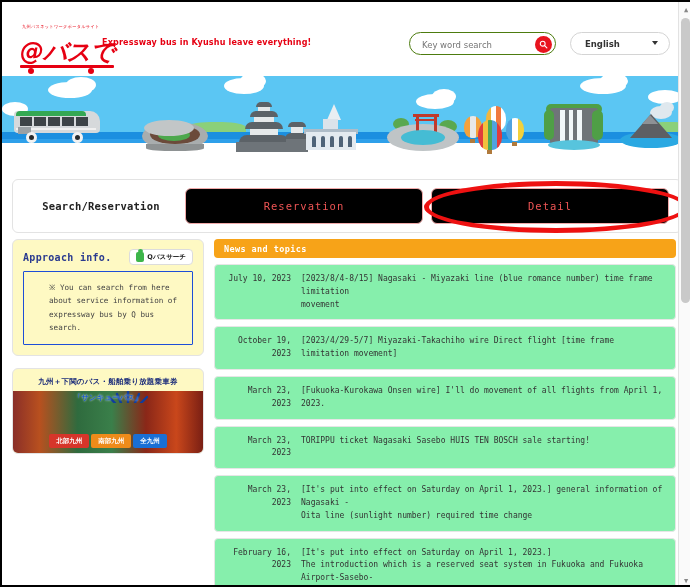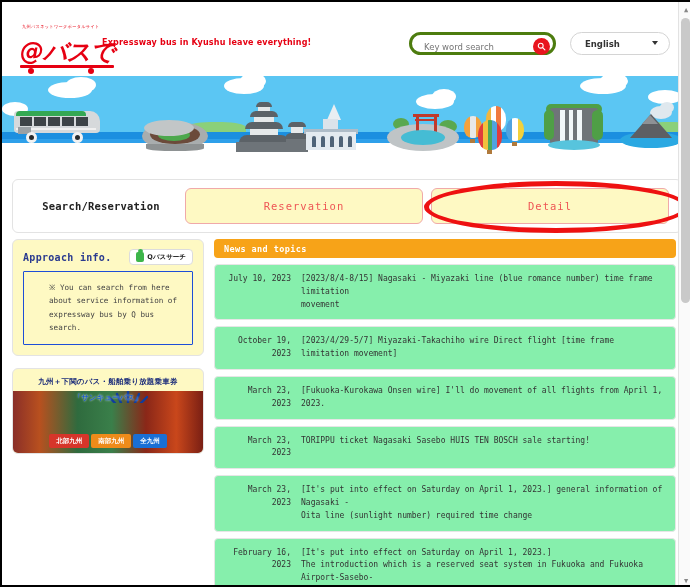--- a/index.html
+++ b/index.html
@@ -25,21 +25,21 @@
   .logo-text { font-size:24px; font-weight:bold; font-style:italic; color:#e60012;
                font-family:"DejaVu Sans",sans-serif; letter-spacing:-1px; line-height:1; }
   .logo-bar { height:3px; background:#e60012; border-radius:1px; margin-top:1px; }
   .logo-wheels { position:relative; height:6px; }
   .logo-wheels i { position:absolute; width:6px; height:6px; border-radius:50%; background:#e60012; top:0; }
   .logo-wheels i:nth-child(1){ left:8px; } .logo-wheels i:nth-child(2){ left:68px; }
   .tagline { position:absolute; left:100px; top:36px; font-size:8px; color:#e60012;
              font-family:"DejaVu Sans",sans-serif; font-weight:bold; letter-spacing:.2px; }
 
   .search-area { position:absolute; right:22px; top:30px; display:flex; align-items:center; gap:14px; }
-  .search-box { position:relative; width:147px; height:23px; border:3px solid #4d7c0f; border-radius:12px; background:#fff; }
+  .search-box { position:relative; width:147px; height:23px; border:1px solid #4d7c0f; border-radius:12px; background:#fff; }
   .search-box input { width:112px; height:21px; border:0; outline:0; background:transparent;
                       font-size:8.5px; color:#999; padding-left:12px;
                       font-family:"DejaVu Sans",sans-serif; }
   .search-btn { position:absolute; right:3px; top:2.5px; width:17px; height:17px; border-radius:50%;
                 background:#e8141e; display:flex; align-items:center; justify-content:center; cursor:pointer; }
   .lang-select { position:relative; width:100px; height:23px; border:1px solid #d4d4d4; border-radius:12px;
                  background:#fff; display:flex; align-items:center; cursor:pointer; }
   .lang-label { font-size:8.5px; color:#333; font-family:"DejaVu Sans",sans-serif; font-weight:bold; padding-left:14px; }
   .lang-caret { position:absolute; right:11px; top:8px; width:0;height:0;
                 border-left:3.5px solid transparent; border-right:3.5px solid transparent; border-top:4.5px solid #333; }
@@ -112,21 +112,21 @@
   .vo-mount { position:absolute; left:10px; top:4px; width:0; height:0;
               border-left:21px solid transparent; border-right:21px solid transparent; border-bottom:24px solid #5d5f63;}
   .vo-snow  { position:absolute; left:22px; top:5px; width:0; height:0;
               border-left:8px solid transparent; border-right:8px solid transparent; border-bottom:9px solid #8e9195;}
   .vo-smoke { position:absolute; background:#dfe8ee; border-radius:50%; }
 
   
   .tabbar-wrap { position:relative; margin:8px 10px 0 10px; height:54px; border:1px solid #e3e3e3; border-radius:6px; background:#fff;
                  display:flex; align-items:center; padding:0 8px; }
   .sr-label { width:160px; text-align:center; font-size:10.5px; color:#222; font-weight:bold; letter-spacing:.2px; }
-  .tab-btn { flex:1; height:36px; border:1px solid #f0a9a9; border-radius:6px; background:#fef9c3;
+  .tab-btn { flex:1; height:36px; border:1px solid #f0a9a9; border-radius:6px; background:#000000;
              display:flex; align-items:center; justify-content:center;
              font-size:10.5px; color:#ee5555; letter-spacing:1px; cursor:pointer; margin:0 4px; }
   .ellipse-annot { position:absolute; left:411px; top:1px; width:264px; height:52px;
                    border:5px solid #ee1111; border-radius:50%; pointer-events:none; z-index:30; }
 
   
   .body-wrap { display:flex; padding:6px 10px 0 10px; gap:10px; }
   .sidebar { width:192px; flex:0 0 192px; }
   .panel { border:1px solid #e3e3e3; border-radius:6px; background:#fef9c3; }
 

